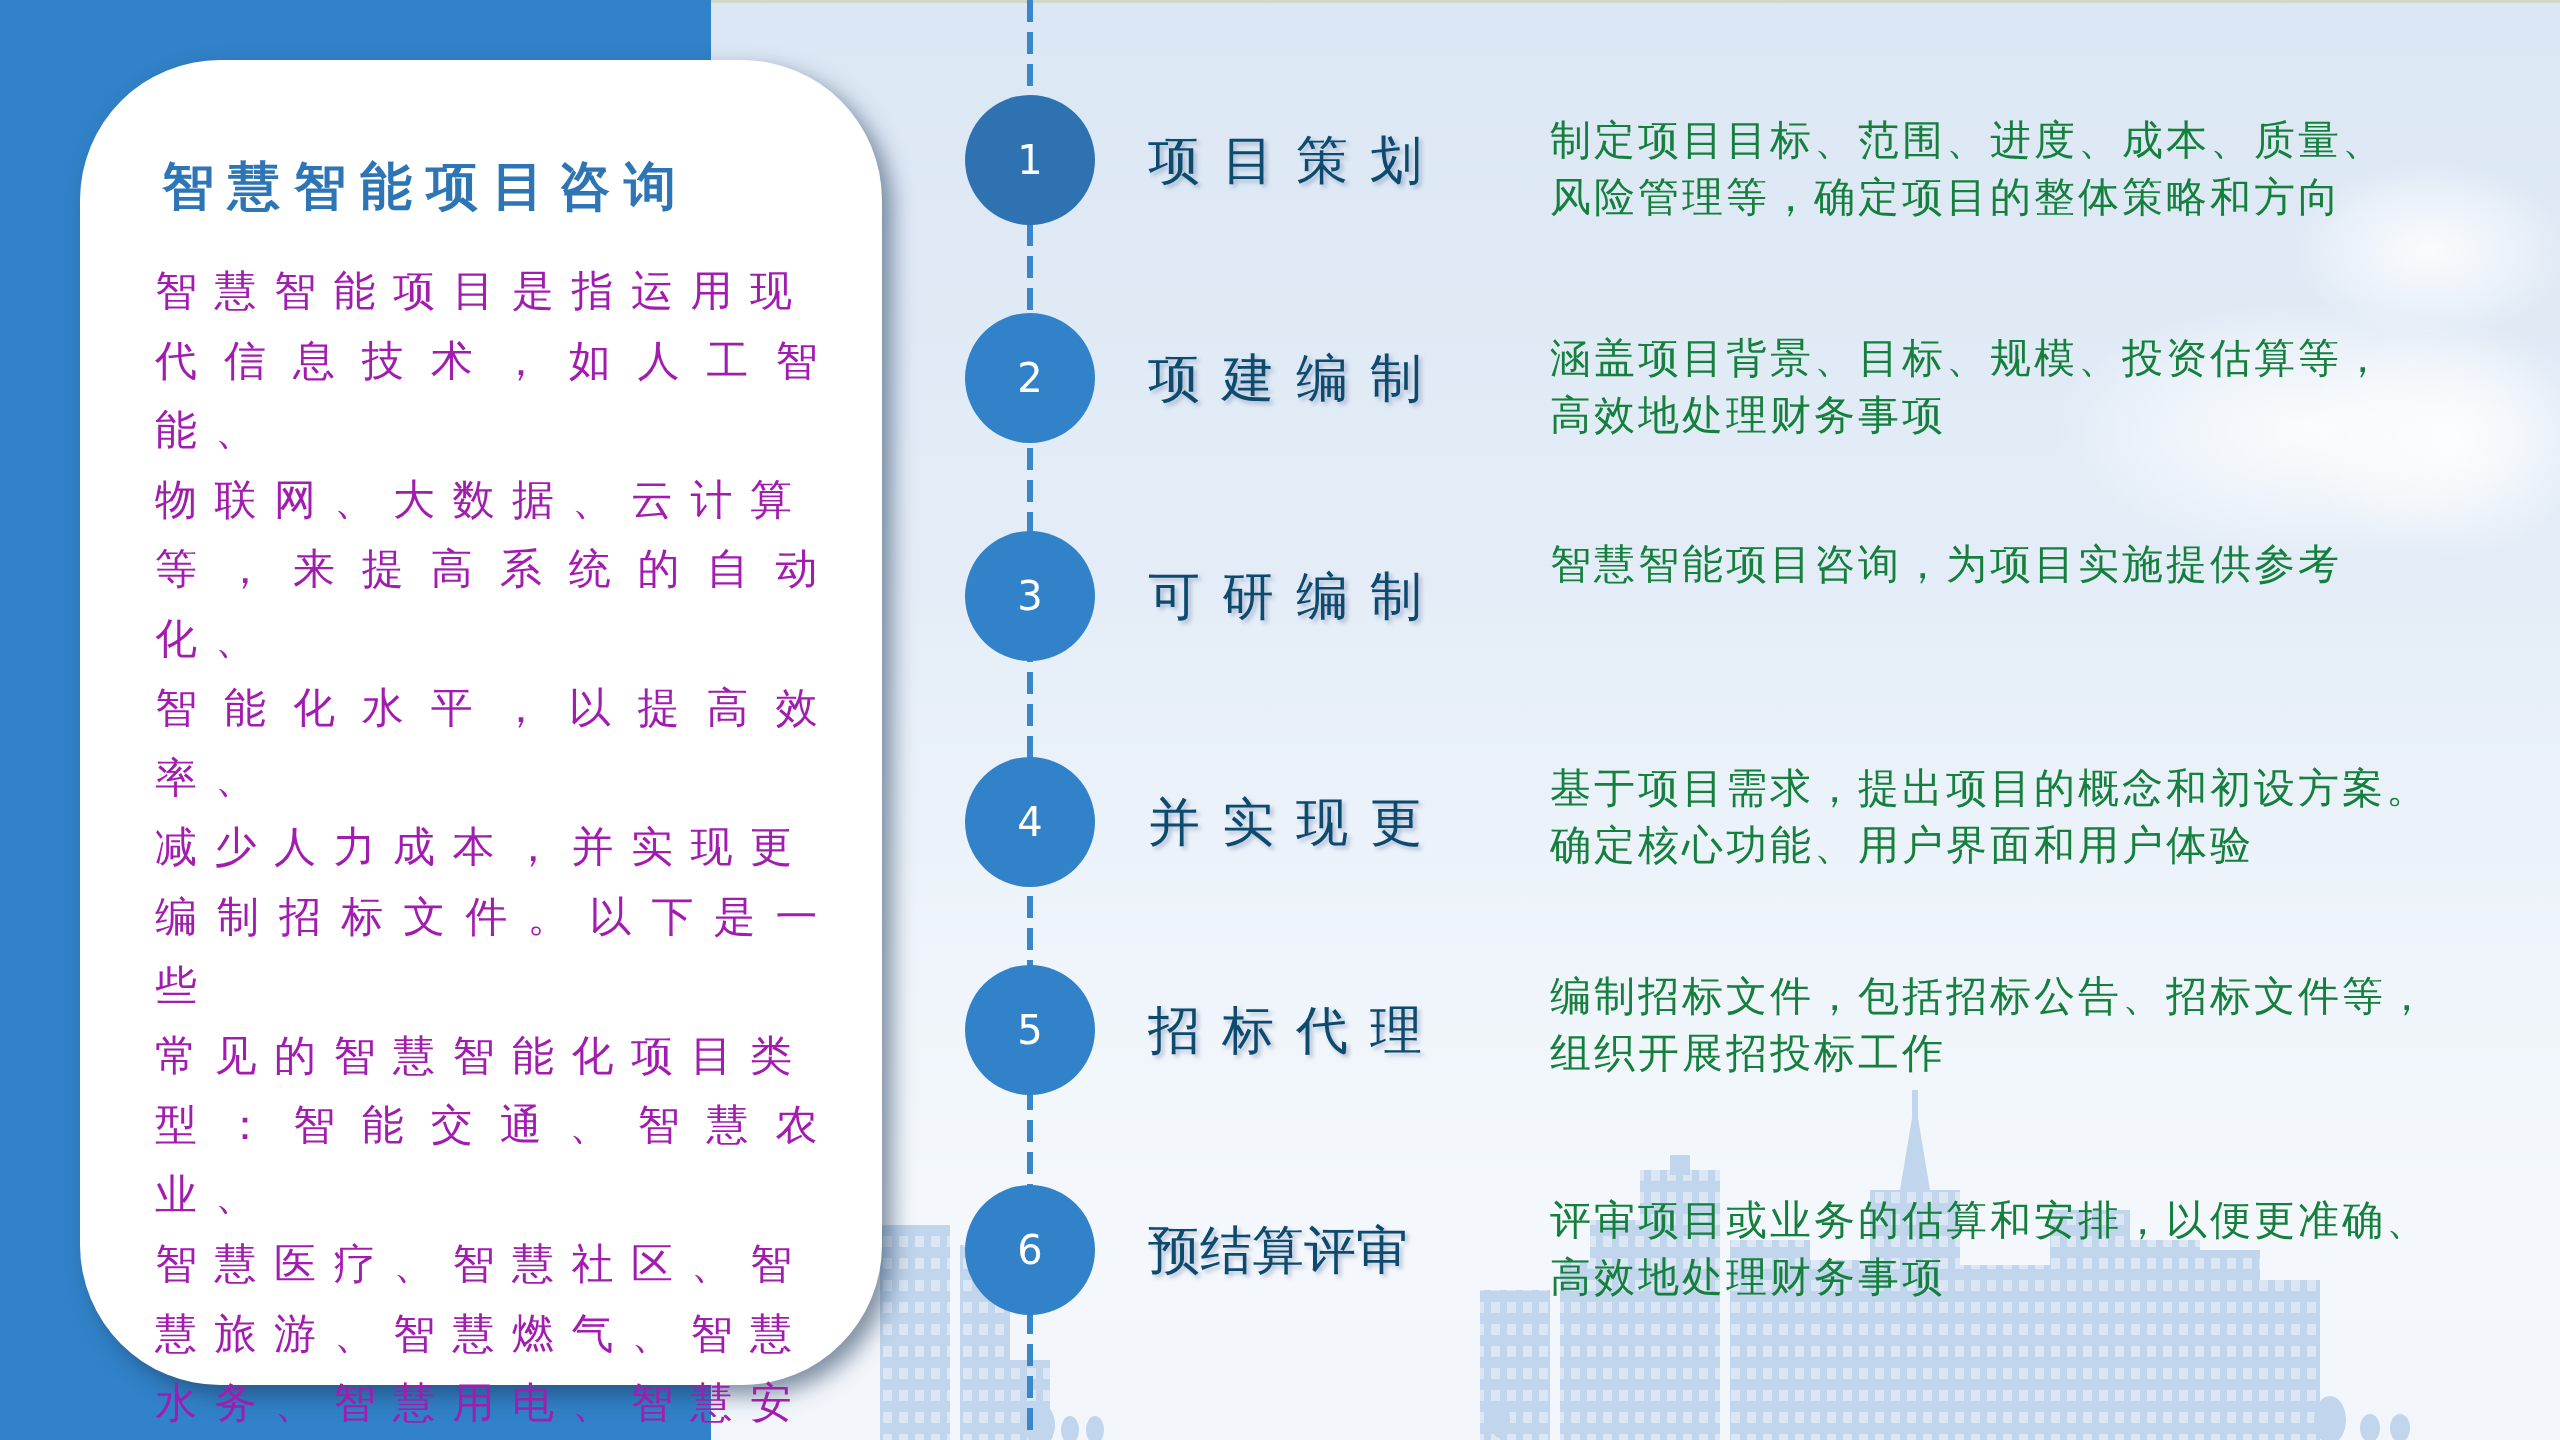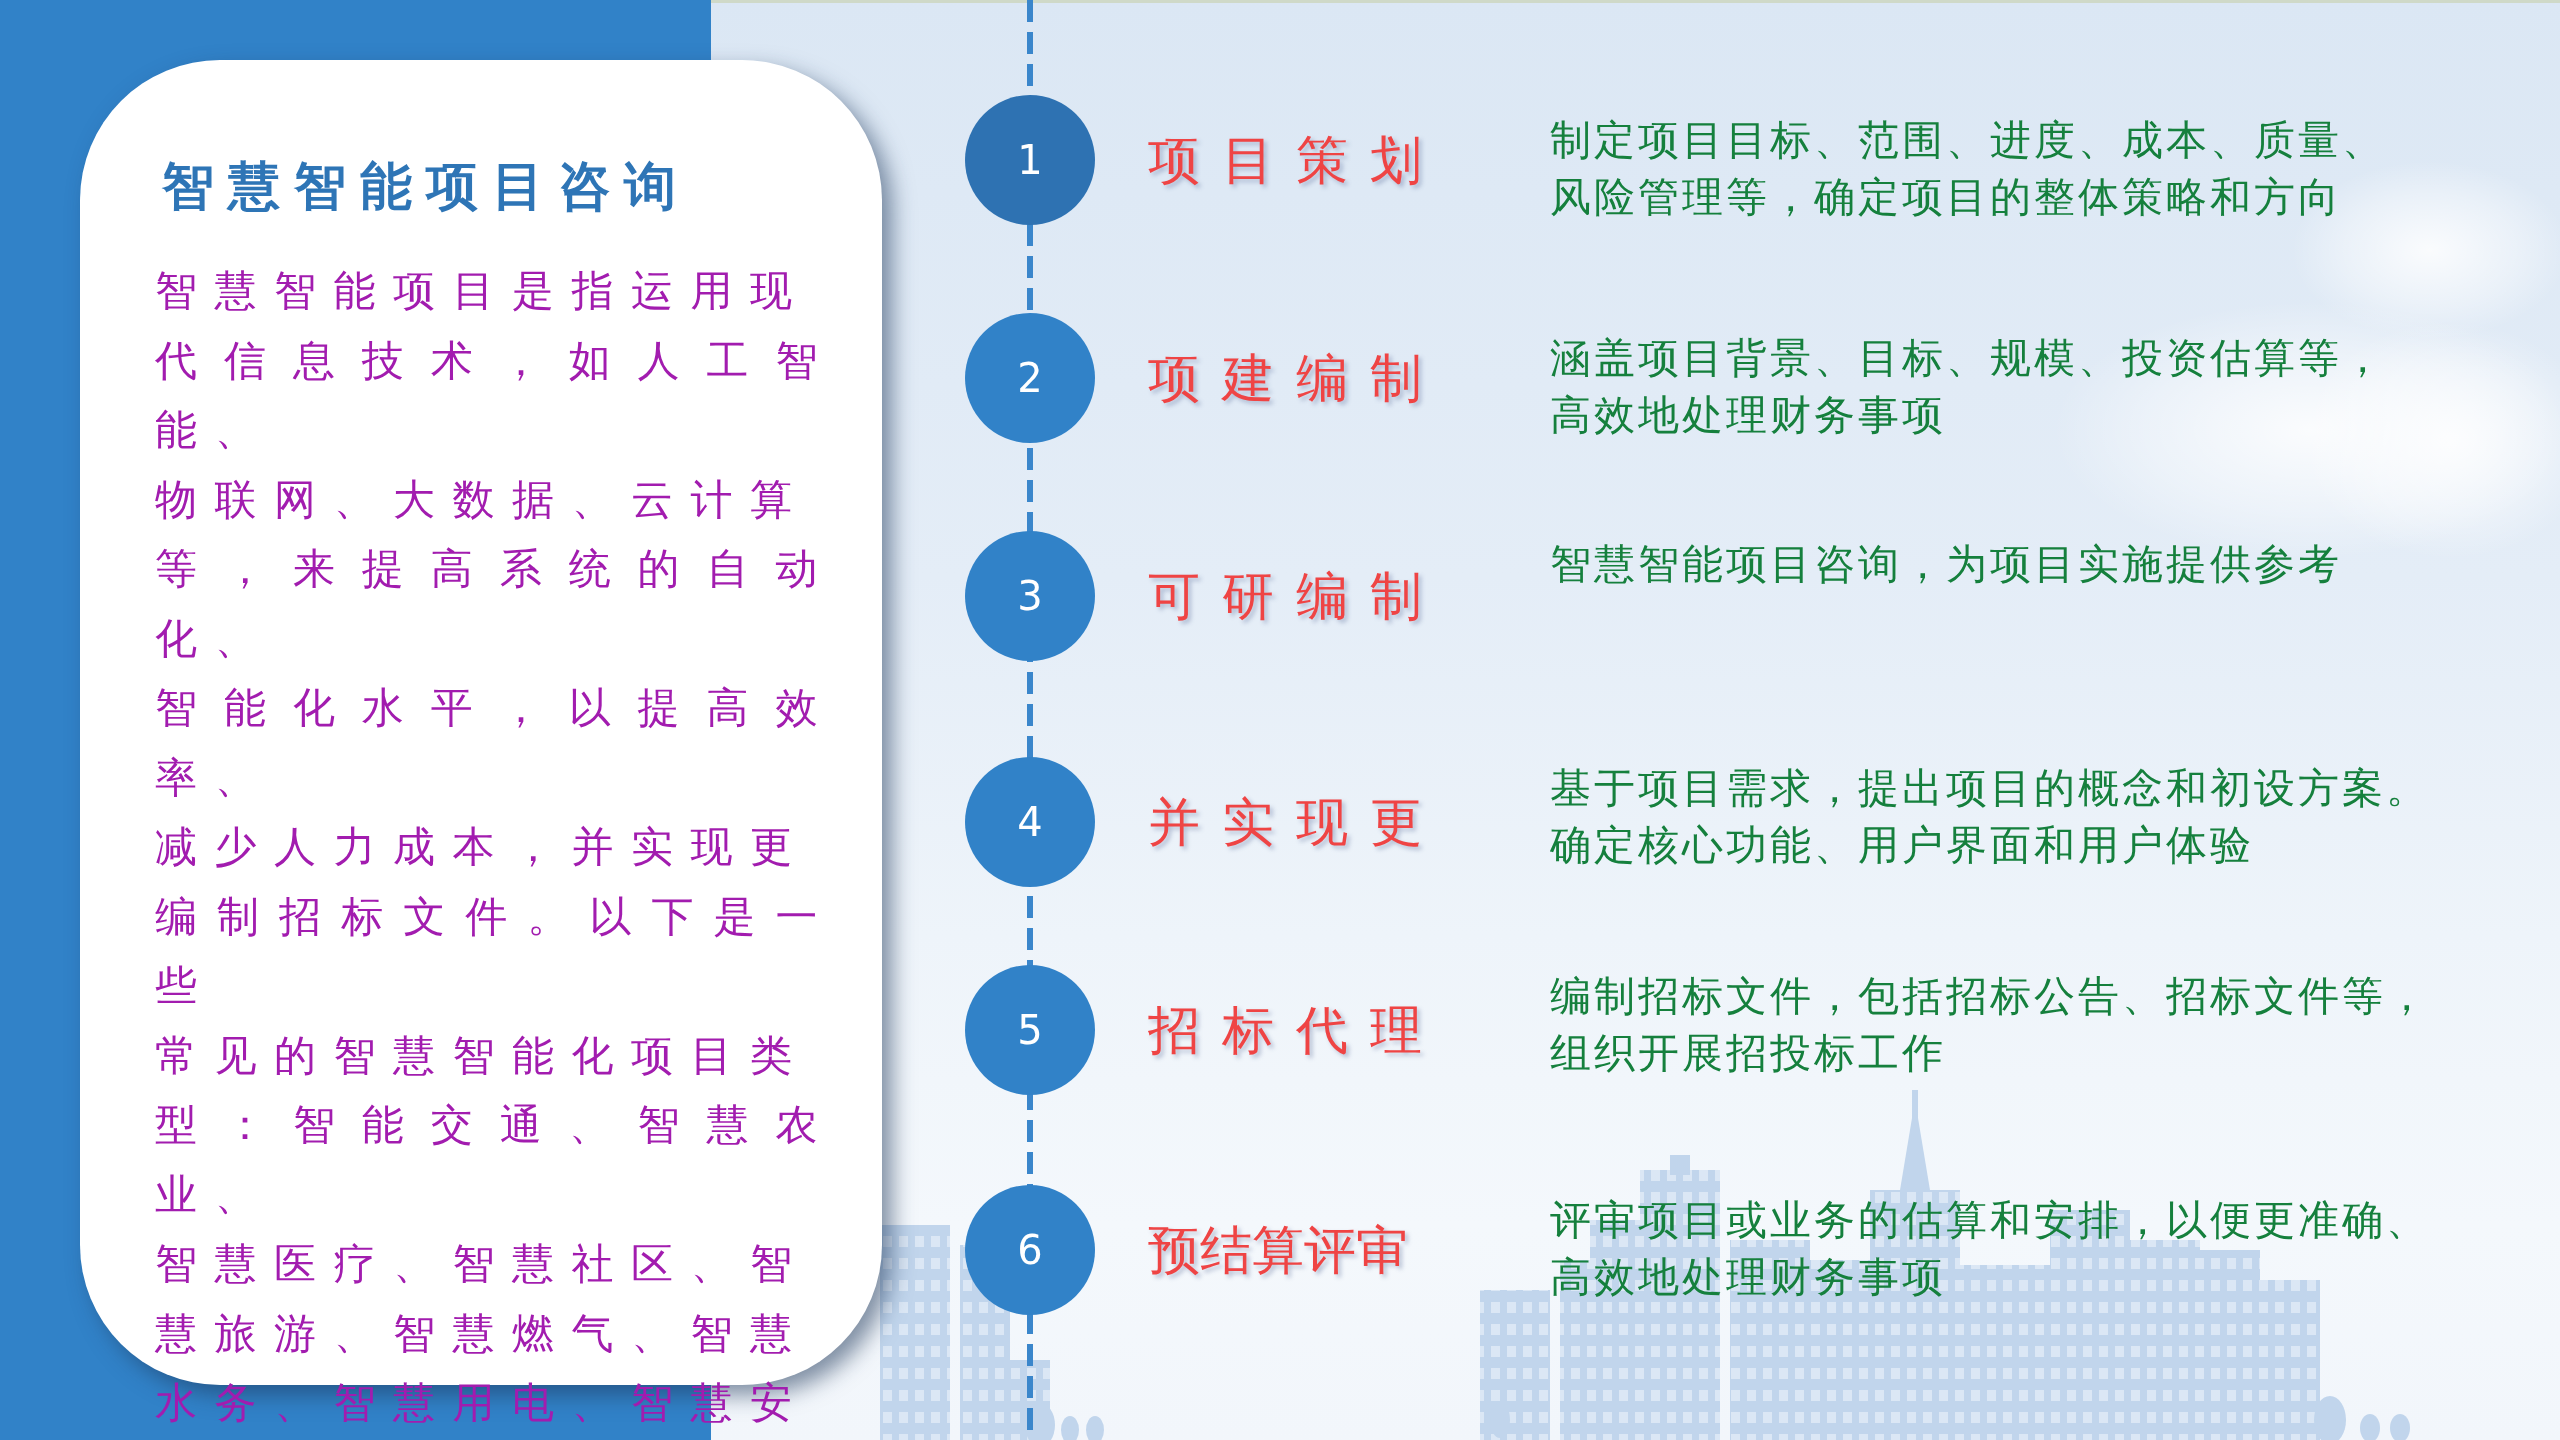--- a/index.html
+++ b/index.html
@@ -35,21 +35,21 @@
   .circle {
     position: absolute; left: 965px; width: 130px; height: 130px; margin-top: -65px;
     border-radius: 50%; background: #3182c8; color: #fff;
     font-family: "DejaVu Sans", "Liberation Sans", sans-serif; font-size: 40px;
     display: flex; align-items: center; justify-content: center;
   }
   .circle.dark { background: #2e72b2; }
   .step-title {
     position: absolute; left: 1148px; margin-top: -33px;
     font-family: "DejaVu Sans", "Liberation Sans", sans-serif;
-    font-size: 52px; line-height: 66px; color: #ef4444; white-space: nowrap;
+    font-size: 52px; line-height: 66px; color: #0c4a6e; white-space: nowrap;
     text-shadow: 3px 3px 4px rgba(70, 90, 140, 0.35);
   }
   .step-title.spaced { letter-spacing: 22px; }
   .step-desc {
     position: absolute; left: 1550px; margin-top: -70px; width: 1000px;
     font-size: 41px; line-height: 57px; color: #15803d; letter-spacing: 3px; white-space: nowrap;
   }
 </style>
 </head>
 <body>

